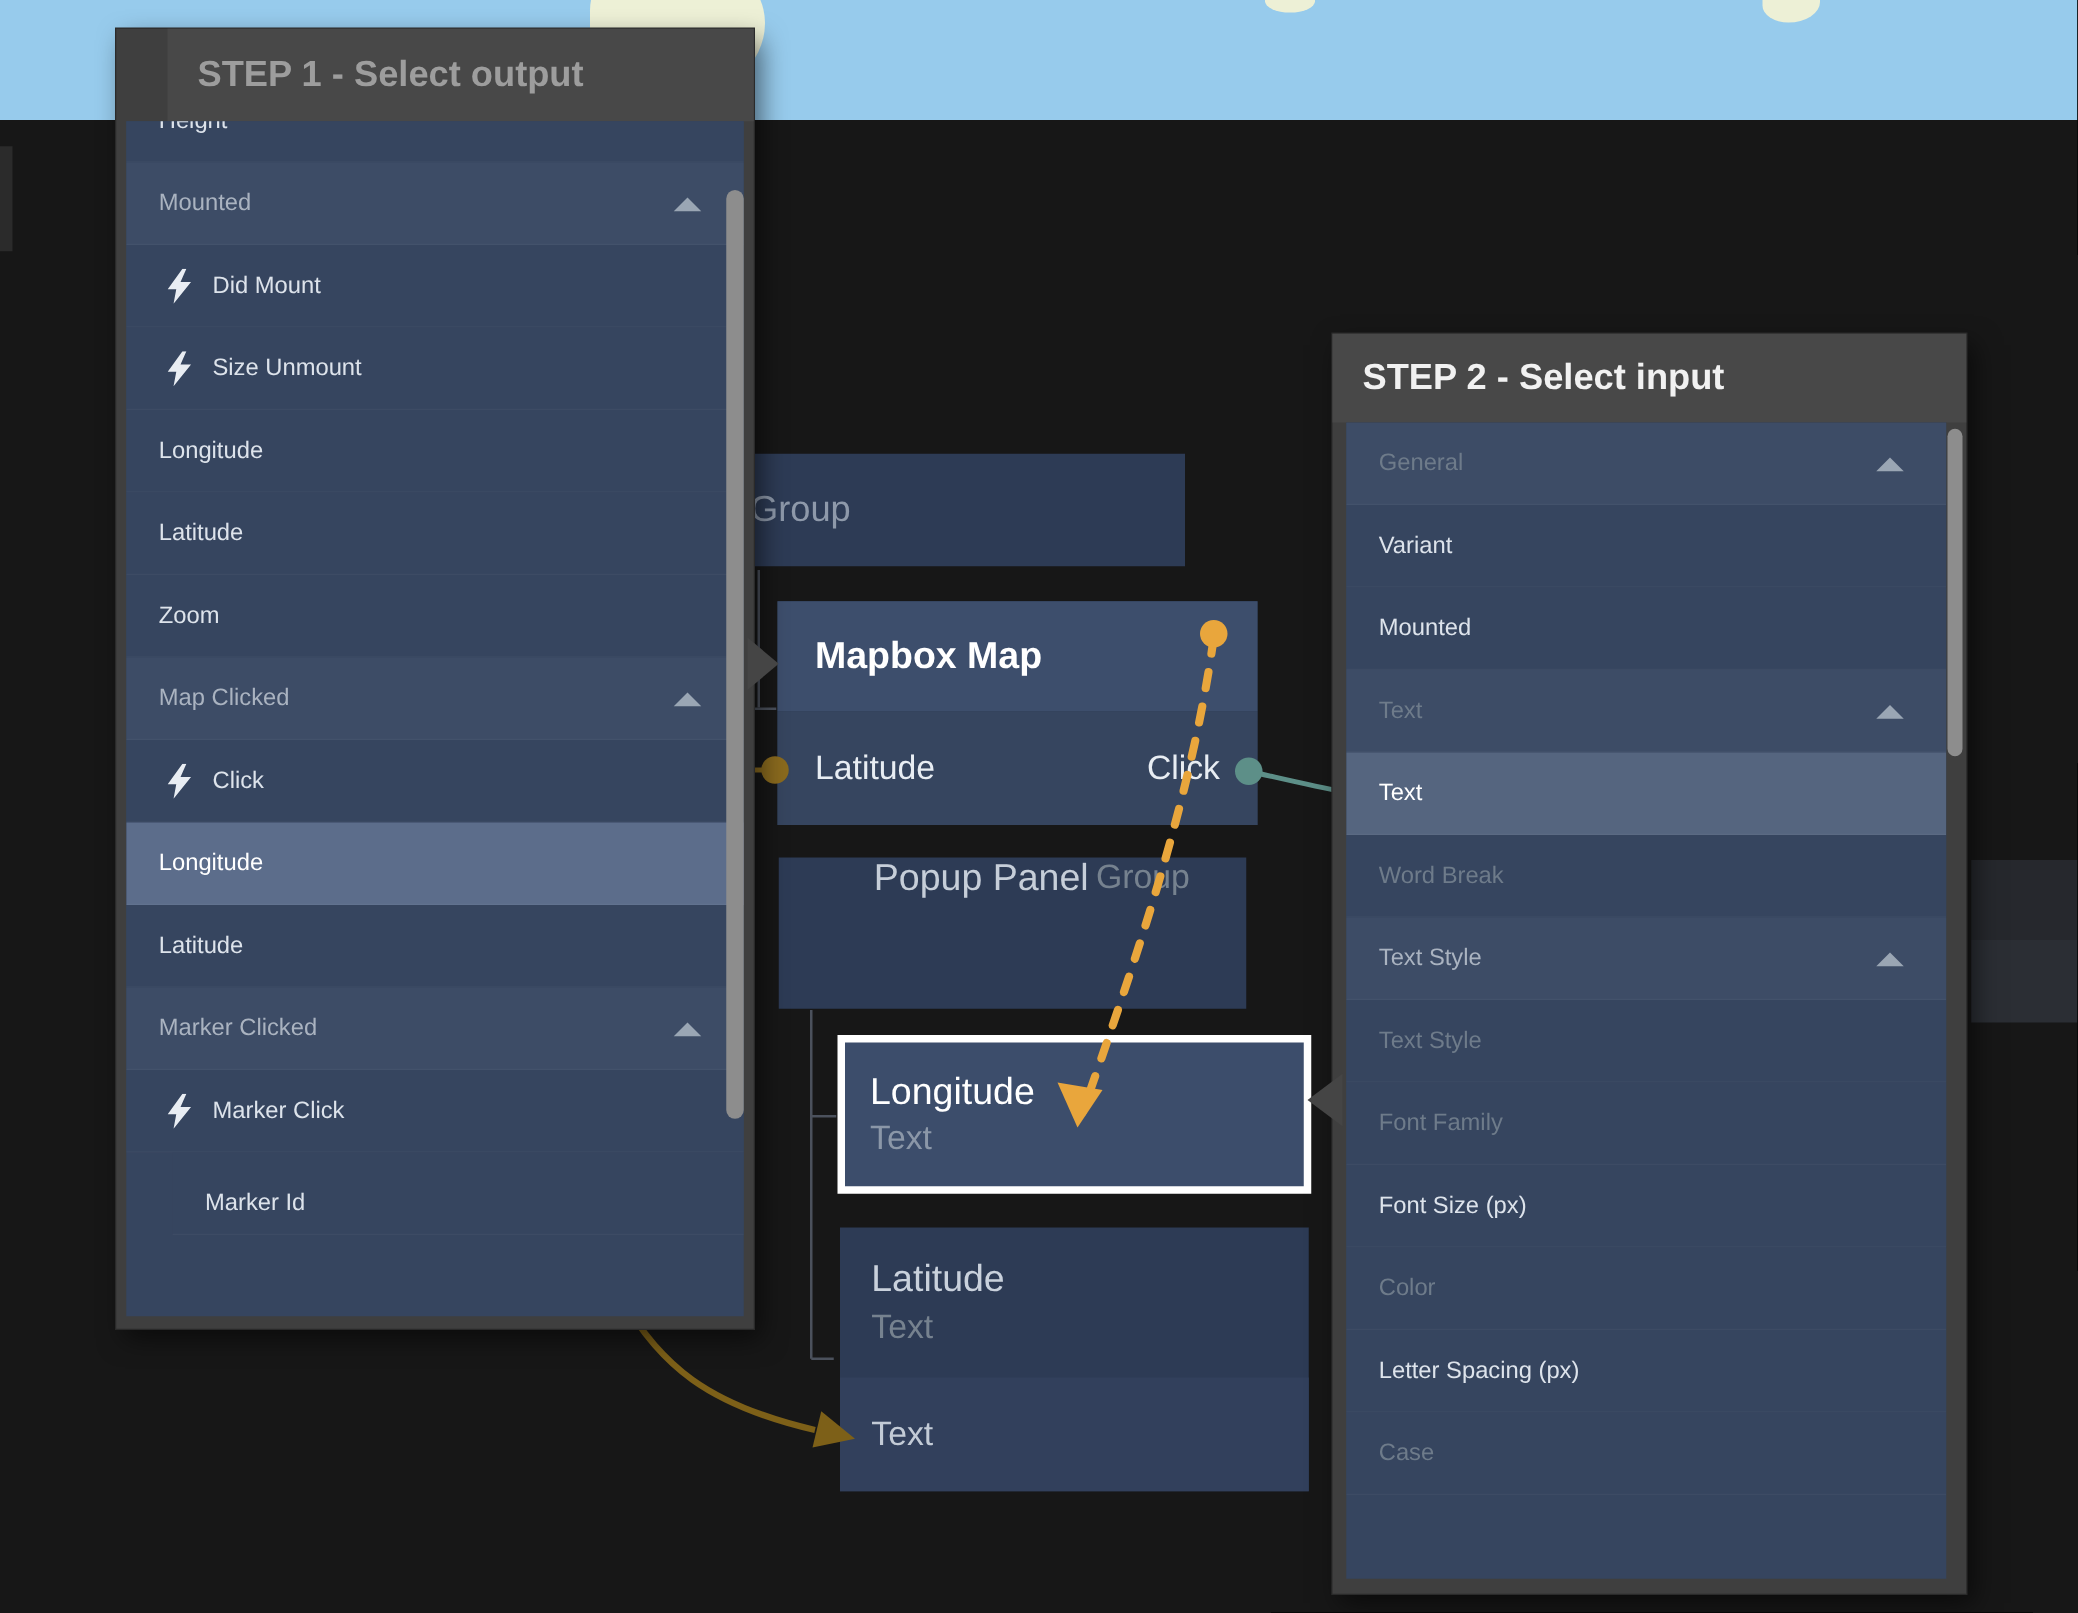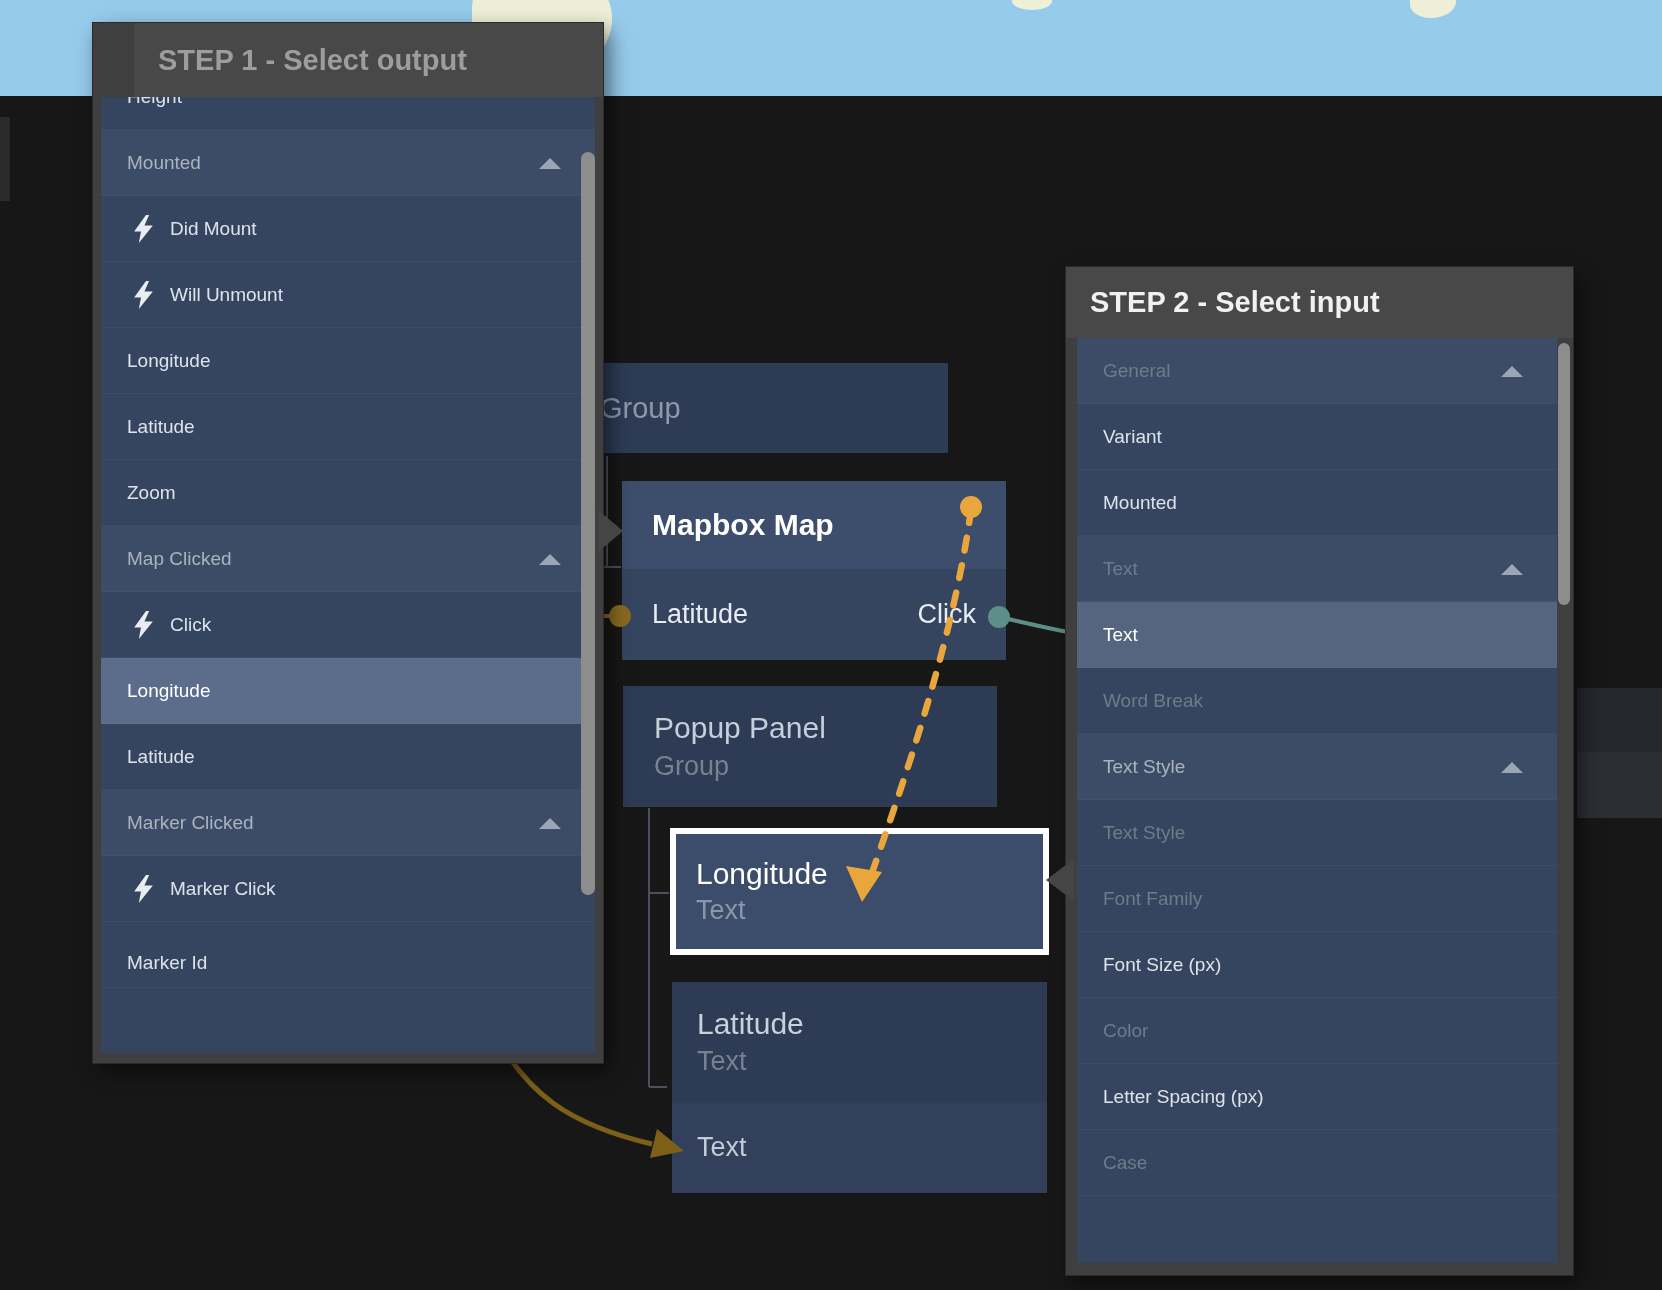--- a/index.html
+++ b/index.html
@@ -29,21 +29,21 @@
   svg.layer{position:absolute;left:0;top:0;pointer-events:none;}
   
   .node{position:absolute;background:var(--node-bg);color:#c9d1dc;}
   .node-group{left:500px;top:363px;width:448px;height:90px;display:flex;align-items:center;
     padding-left:100px;box-sizing:border-box;font-size:29px;color:#8e99aa;}
   .node-mapbox{left:622px;top:481px;width:384px;height:179px;}
   .node-mapbox .hdr{height:88px;background:var(--node-hdr);display:flex;align-items:center;
     padding-left:30px;font-size:30px;font-weight:600;color:#fff;}
   .node-mapbox .ports{height:91px;background:var(--node-port);display:flex;align-items:center;
     justify-content:space-between;padding:0 30px;font-size:27px;color:#e8edf3;}
-  .node-popup{left:623px;top:686px;width:374px;height:121px;display:flex;flex-direction:column;
+  .node-popup{left:623px;top:686px;width:374px;height:121px;display:flex;flex-direction:row;
     justify-content:center;padding-left:31px;box-sizing:border-box;gap:6px;}
   .node-popup .t{font-size:30px;color:#c6ced9;}
   .node-popup .s{font-size:27px;color:#76828f;}
   .node-longitude{left:670px;top:828px;width:379px;height:127px;background:#fff;box-sizing:border-box;
     padding:6px;}
   .node-longitude .inner{width:100%;height:100%;background:#3c4d6b;display:flex;flex-direction:column;
     justify-content:center;padding-left:20px;box-sizing:border-box;gap:4px;}
   .node-longitude .t{font-size:30px;color:#ffffff;}
   .node-longitude .s{font-size:27px;color:#8b97a8;}
   .node-latitude{left:672px;top:982px;width:375px;height:211px;}
@@ -66,21 +66,21 @@
   .panel-1 .p-list{left:8px;right:8px;top:74px;bottom:10px;}
   .panel-2 .p-list{left:11px;right:16px;top:71px;bottom:12px;}
   .row{height:66px;display:flex;align-items:center;padding-left:26px;box-sizing:border-box;
     font-size:19px;color:var(--txt-normal);background:var(--row-bg);position:relative;
     border-bottom:1px solid rgba(255,255,255,0.035);}
   .row.group{background:var(--group-bg);color:var(--txt-group);}
   .row.dim{color:var(--txt-dim);}
   .row.selected{background:var(--sel-bg1);color:var(--txt-sel);}
   .panel-2 .row.selected{background:var(--sel-bg2);}
   .row.cut-top{margin-top:-33px;}
-  .row.cut-bottom{align-items:flex-start;padding-top:30px;}
+  .row.cut-bottom{align-items:flex-start;padding-top:30px;margin-left:37px;}
   .row .bolt{width:19px;height:28px;margin:0 17px 0 7px;flex:0 0 auto;}
   .row .caret{position:absolute;right:34px;top:50%;margin-top:-5px;width:0;height:0;
     border-left:11px solid transparent;border-right:11px solid transparent;
     border-bottom:11px solid #9aa6b4;}
   
   .notch-right{position:absolute;left:598px;top:510px;width:0;height:0;
     border-top:21px solid transparent;border-bottom:21px solid transparent;
     border-left:25px solid #454545;}
   .notch-left{position:absolute;left:1046px;top:859px;width:0;height:0;
     border-top:21px solid transparent;border-bottom:21px solid transparent;
@@ -170,21 +170,21 @@
         <div class="row ">
           <svg viewBox="0 0 12 18" class="bolt">
             <path d="M7.6 0 L0 10.6 L4.4 10.6 L3 18 L12 6.8 L6.6 6.8 L9.6 0 Z" fill="#e9edf3"></path>
           </svg>
           <span>Did Mount</span>
         </div>
         <div class="row ">
           <svg viewBox="0 0 12 18" class="bolt">
             <path d="M7.6 0 L0 10.6 L4.4 10.6 L3 18 L12 6.8 L6.6 6.8 L9.6 0 Z" fill="#e9edf3"></path>
           </svg>
-          <span>Will Unmount</span>
+          <span>Size Unmount</span>
         </div>
         <div class="row ">
           <span>Longitude</span>
         </div>
         <div class="row ">
           <span>Latitude</span>
         </div>
         <div class="row ">
           <span>Zoom</span>
         </div>

